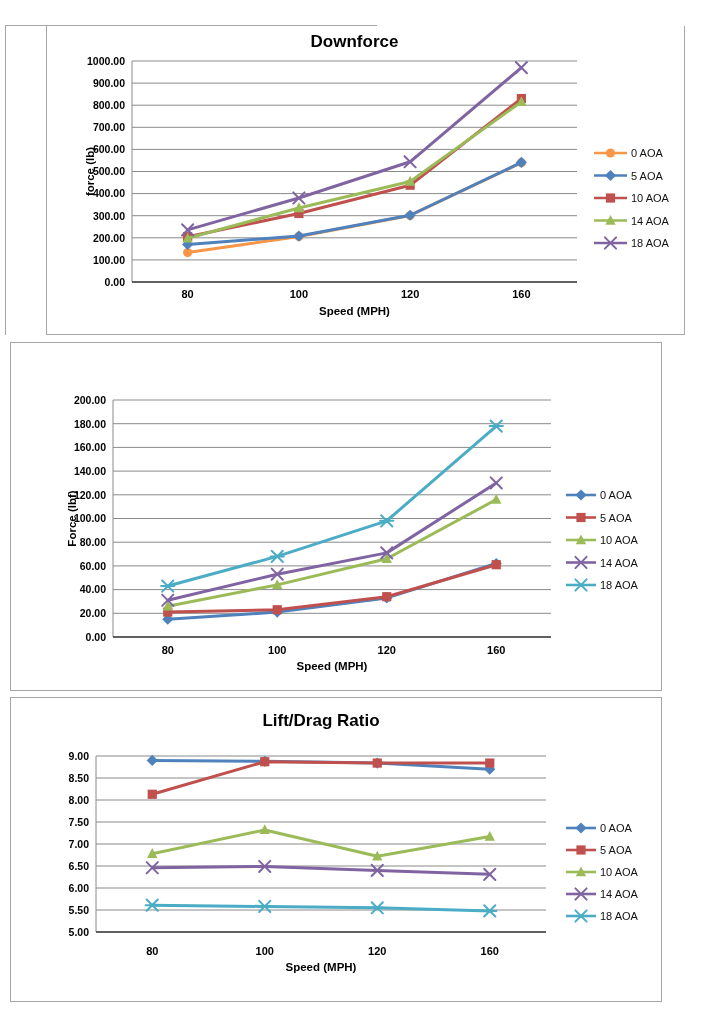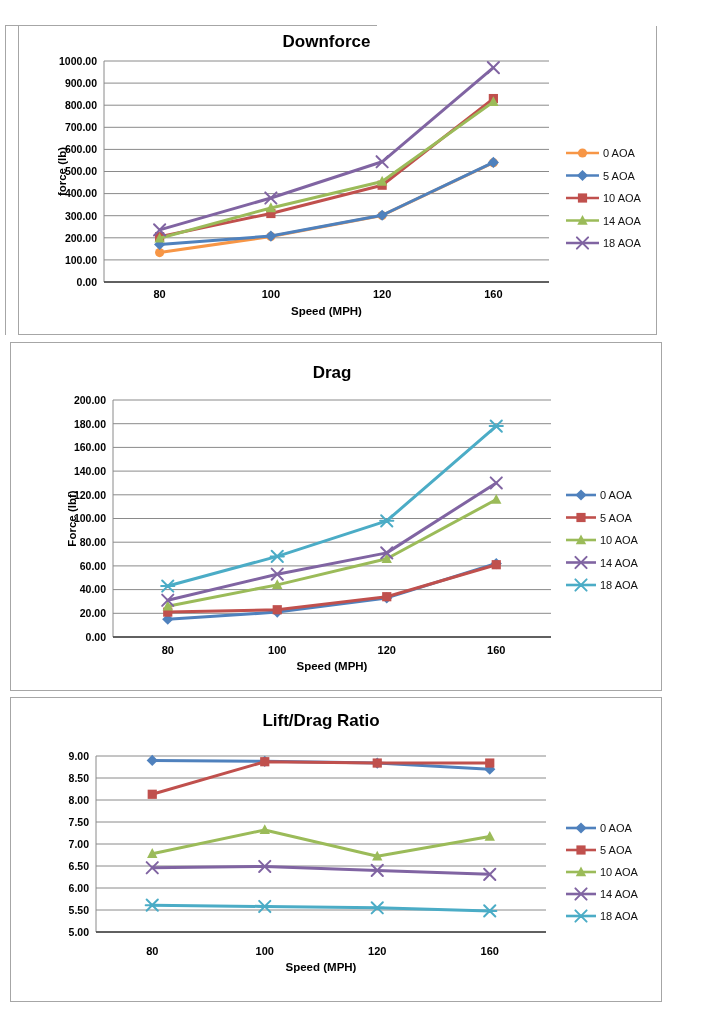--- a/index.html
+++ b/index.html
@@ -1,19 +1,19 @@
 <!DOCTYPE html>
 <html><head>
 <meta charset="utf-8">
 <style>
   html,body{margin:0;padding:0;background:#ffffff;}
   #screen{position:relative;width:712px;height:1017px;background:#ffffff;overflow:hidden;
           font-family:"Liberation Sans",sans-serif;}
   .panel{position:absolute;background:#ffffff;border:1px solid #a6a6a6;box-sizing:border-box;}
-  .panel.no-top{border-top:none;}
+  .panel.no-top{border-top:none;margin-left:28px;}
   .chart-title{position:absolute;text-align:center;font-weight:700;font-size:17px;color:#000;
                font-family:"Liberation Sans",sans-serif;}
   .artifact{position:absolute;background:#a6a6a6;}
   svg{position:absolute;left:0;top:0;}
   .ytick{font:700 10.5px "Liberation Sans",sans-serif;fill:#000;}
   .xtick{font:700 11px "Liberation Sans",sans-serif;fill:#000;}
   .ax-title{font:700 11.5px "Liberation Sans",sans-serif;fill:#000;}
   .legend-label{font:400 11px "Liberation Sans",sans-serif;fill:#111;}
 </style>
 </head>
@@ -104,21 +104,20 @@
         </g>
         <g>
           <line x1="547" y1="217" x2="580" y2="217" stroke="#8064A2" stroke-width="2.6"></line>
           <path d="M557.9,211.4 L569.1,222.6 M557.9,222.6 L569.1,211.4" stroke="#8064A2" stroke-width="2" fill="none" stroke-linecap="round"></path>
           <text x="584" y="221" text-anchor="start" class="legend-label">18 AOA</text>
         </g>
       </svg>
   </div>
 
   <div class="panel" id="panel1" style="left:10px;top:342px;width:652px;height:349px;">
-    <div class="chart-title" style="left:102px;top:20px;width:438px;">Drag</div>
     <svg width="650" height="347" viewBox="0 0 650 347">
         <line x1="102" y1="57" x2="540" y2="57" stroke="#8a8a8a" stroke-width="1"></line>
         <text x="95" y="60.8" text-anchor="end" class="ytick">200.00</text>
         <line x1="102" y1="80.69999999999999" x2="540" y2="80.69999999999999" stroke="#8a8a8a" stroke-width="1"></line>
         <text x="95" y="84.49999999999999" text-anchor="end" class="ytick">180.00</text>
         <line x1="102" y1="104.39999999999998" x2="540" y2="104.39999999999998" stroke="#8a8a8a" stroke-width="1"></line>
         <text x="95" y="108.19999999999997" text-anchor="end" class="ytick">160.00</text>
         <line x1="102" y1="128.10000000000002" x2="540" y2="128.10000000000002" stroke="#8a8a8a" stroke-width="1"></line>
         <text x="95" y="131.90000000000003" text-anchor="end" class="ytick">140.00</text>
         <line x1="102" y1="151.8" x2="540" y2="151.8" stroke="#8a8a8a" stroke-width="1"></line>

